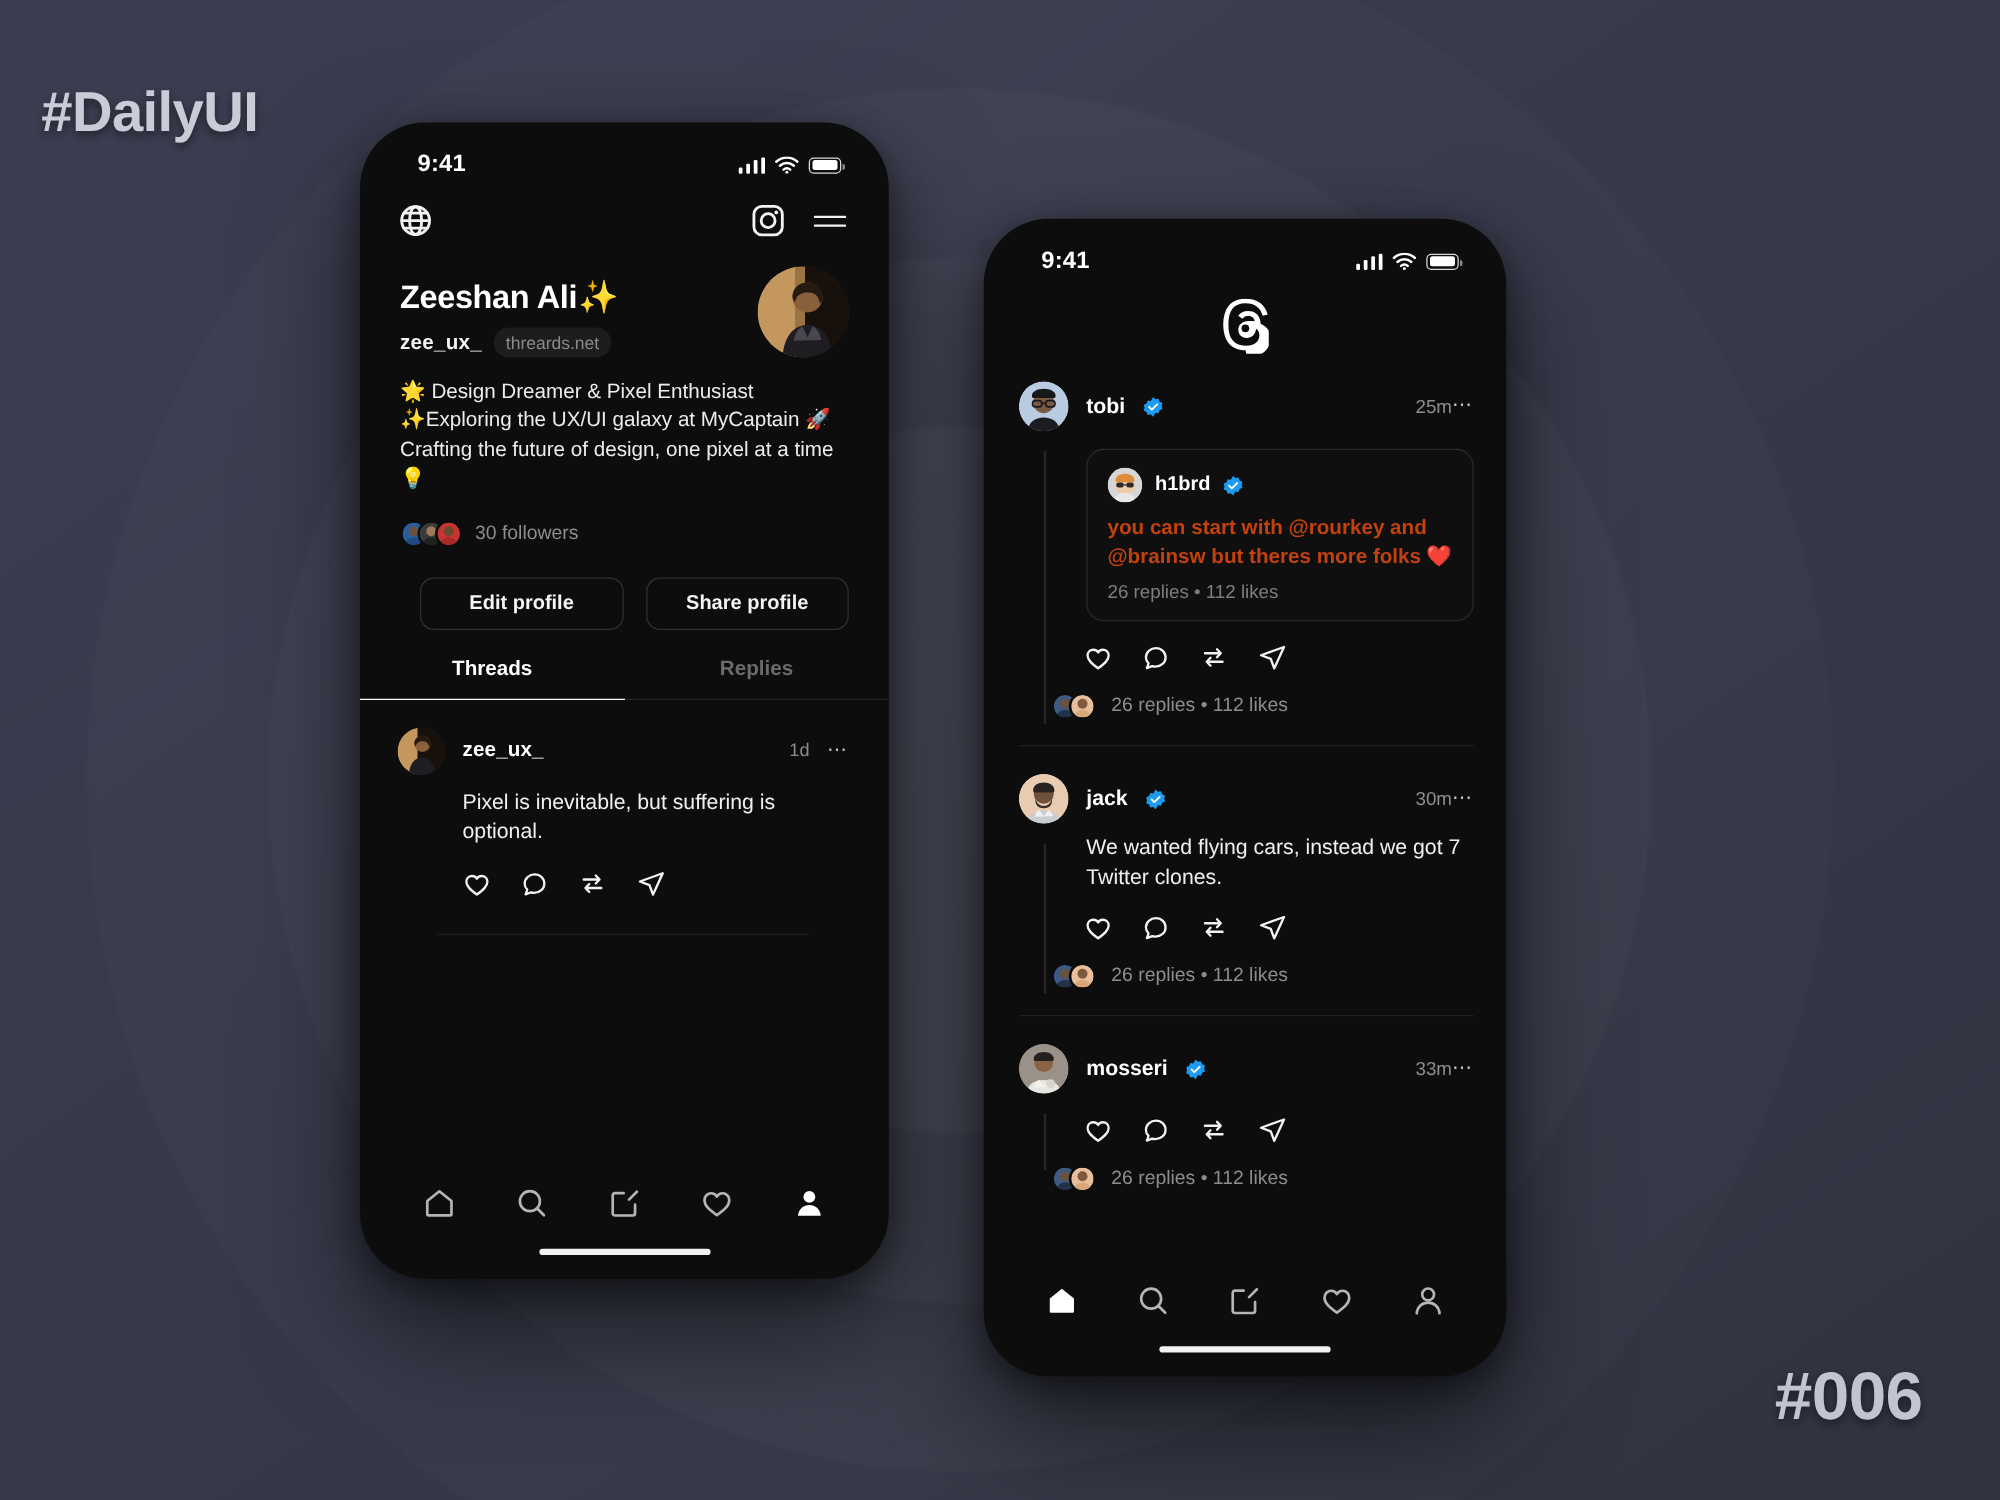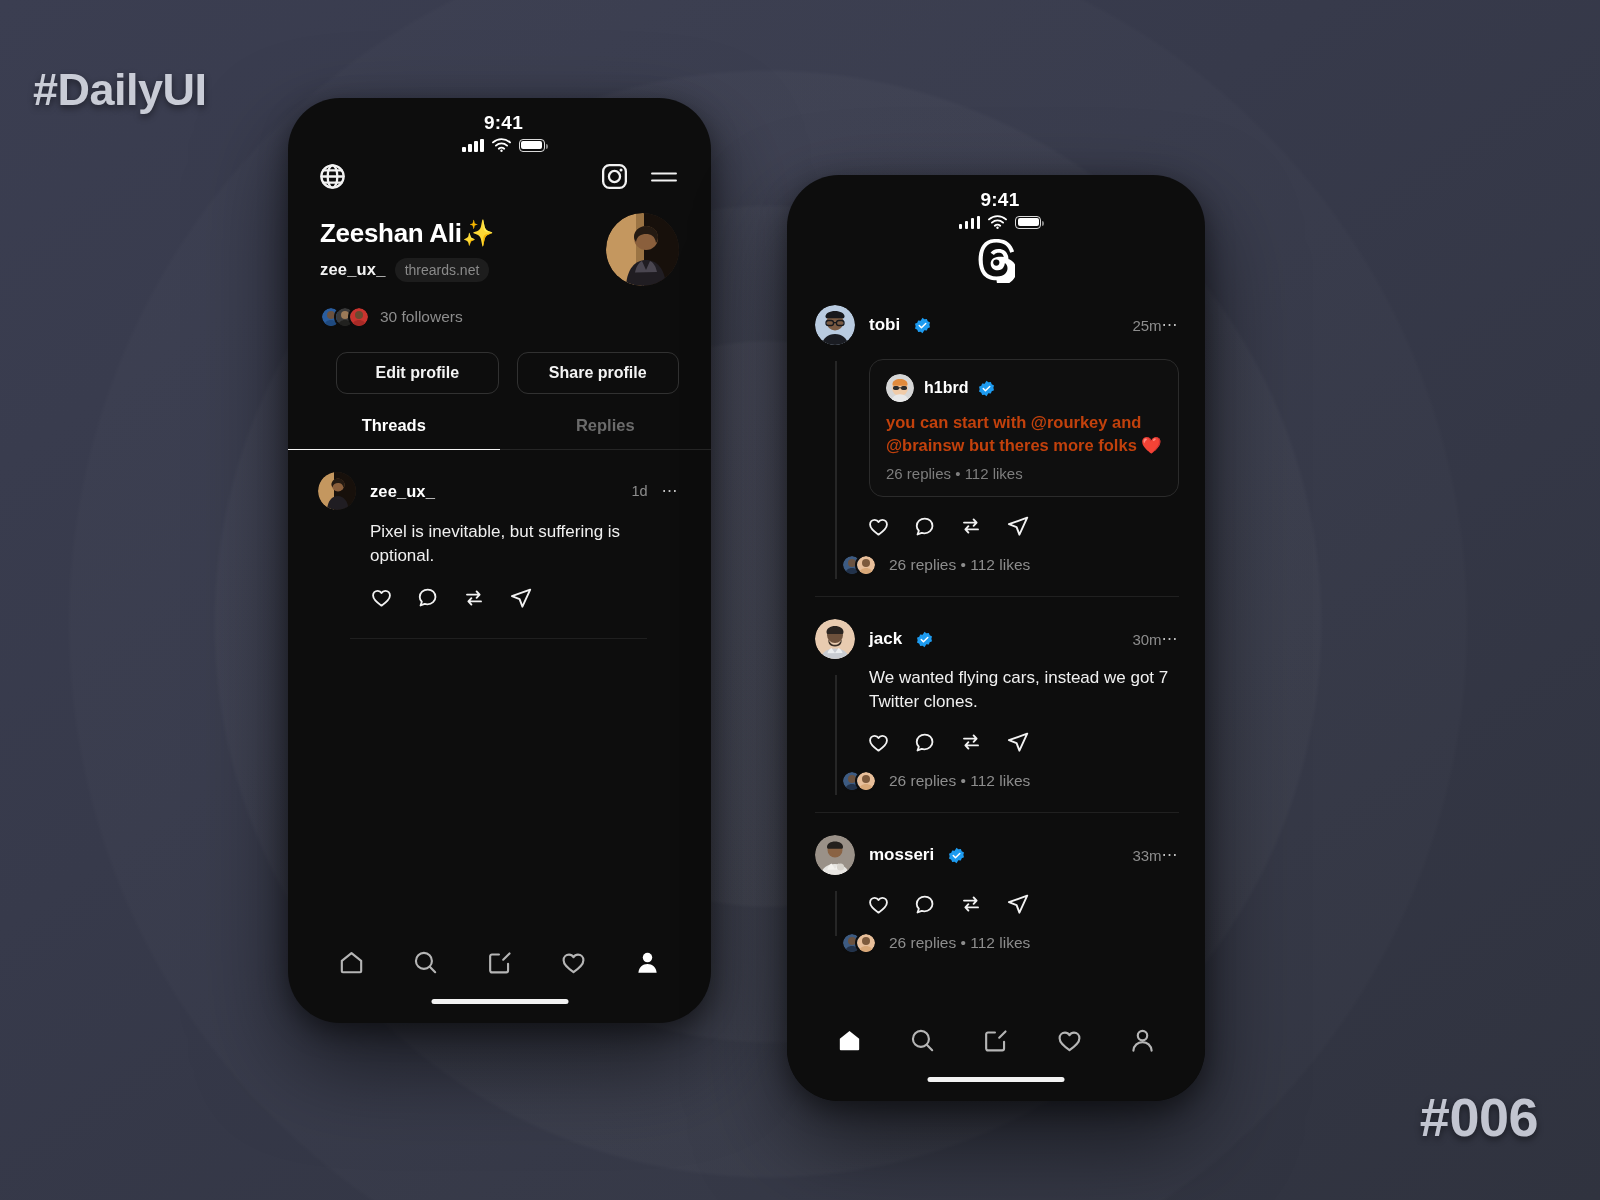--- a/index.html
+++ b/index.html
@@ -41,42 +41,41 @@
   }
   #phone-profile { left:288px; top:98px; width:423px; height:925px; }
   #phone-feed    { left:787px; top:175px; width:418px; height:926px; }
 
   
   .statusbar {
     height:54px; display:flex; align-items:center;
     justify-content:space-between;
     padding:14px 38px 0 46px;
     color:#fff;
-    flex-direction:column;
   }
   .sb-time { font-size:19px; font-weight:600; letter-spacing:0.2px; }
   .sb-right { display:flex; align-items:center; gap:8px; }
   .bars { display:flex; align-items:flex-end; gap:2.5px; height:13px; }
   .bars i { width:3.5px; background:#fff; border-radius:1px; display:block; }
   .bars i:nth-child(1){height:5px;} .bars i:nth-child(2){height:8px;}
   .bars i:nth-child(3){height:11px;} .bars i:nth-child(4){height:13px;}
   .batt { width:26px;height:13px;border:1.6px solid rgba(255,255,255,.85);border-radius:4px;position:relative;padding:1.6px;}
   .batt::after{content:"";position:absolute;right:-4px;top:4px;width:2px;height:5px;background:rgba(255,255,255,.5);border-radius:0 2px 2px 0;}
   .batt i{display:block;height:100%;background:#fff;border-radius:2px;}
 
   
   svg { display:block; }
   .ic { stroke:#f2f2f2; stroke-width:1.9; fill:none; stroke-linecap:round; stroke-linejoin:round; }
   .ic-dim { stroke:#b5b5b5; stroke-width:1.9; fill:none; stroke-linecap:round; stroke-linejoin:round; }
 
   
   #profile-header { display:flex; align-items:center; justify-content:space-between; padding:10px 32px 0 30px; }
   #profile-header .right { display:flex; align-items:center; gap:20px; }
 
-  .p-identity { display:flex; align-items:center; justify-content:space-between; padding:22px 32px 0 32px; }
+  .p-identity { display:flex; align-items:flex-end; justify-content:space-between; padding:22px 32px 0 32px; }
   .p-name { font-size:26px; font-weight:700; color:#fff; letter-spacing:-0.3px; display:flex; align-items:center; gap:1px;}
   .p-handle-row { display:flex; align-items:center; gap:9px; margin-top:9px; }
   .p-handle { font-size:16.5px; font-weight:700; color:#f2f2f2; letter-spacing:0.2px;}
   .p-badge { font-size:14px; color:#8a8a8a; background:#1d1d1d; padding:4px 10px; border-radius:13px; }
   .avatar-lg {
     width:73px;height:73px;border-radius:50%;flex:none;overflow:hidden;
     background:#2a211a;
   }
   .p-bio { padding:16px 32px 0 32px; font-size:16.5px; line-height:1.42; color:#ececec; }
   .p-followers { display:flex; align-items:center; gap:10px; padding:20px 32px 0 32px; }
@@ -216,20 +215,25 @@
           <rect x="30" y="0" width="8" height="73" fill="#9b7444"></rect>
           <circle cx="40" cy="25" r="12" fill="#8a5f3c"></circle>
           <path d="M40 13c7 0 12 5 12 11 0 3-1 5-2 6-1-7-5-9-10-9s-9 2-10 8c-1-2-2-3-2-5 0-6 5-11 12-11z" fill="#241a12"></path>
           <path d="M20 73c1-17 9-26 20-26s19 9 20 26z" fill="#201d22"></path>
           <path d="M36 48l4 9 4-9c4 2 6 6 7 11l-22 .5c1-5 3-9.5 7-11.5z" fill="#4a4650"></path>
         </g>
       </svg>
     </div>
   </div>
 
+  <div class="p-bio">
+    <div>🌟 Design Dreamer &amp; Pixel Enthusiast</div>
+    <div>✨Exploring the UX/UI galaxy at MyCaptain 🚀</div>
+    <div>Crafting the future of design, one pixel at a time 💡</div>
+  </div>
 
   <div class="p-followers">
     <span class="stack">
       <span class="sm">
           <svg width="18" height="18" viewBox="0 0 18 18">
             <circle cx="9" cy="9" r="9" fill="#2a5d9e"></circle>
             <circle cx="9" cy="7" r="4" fill="#6a5240"></circle>
             <path d="M2 18c.6-4 3.4-6 7-6s6.4 2 7 6z" fill="#1f4a80"></path>
           </svg>
         </span>

